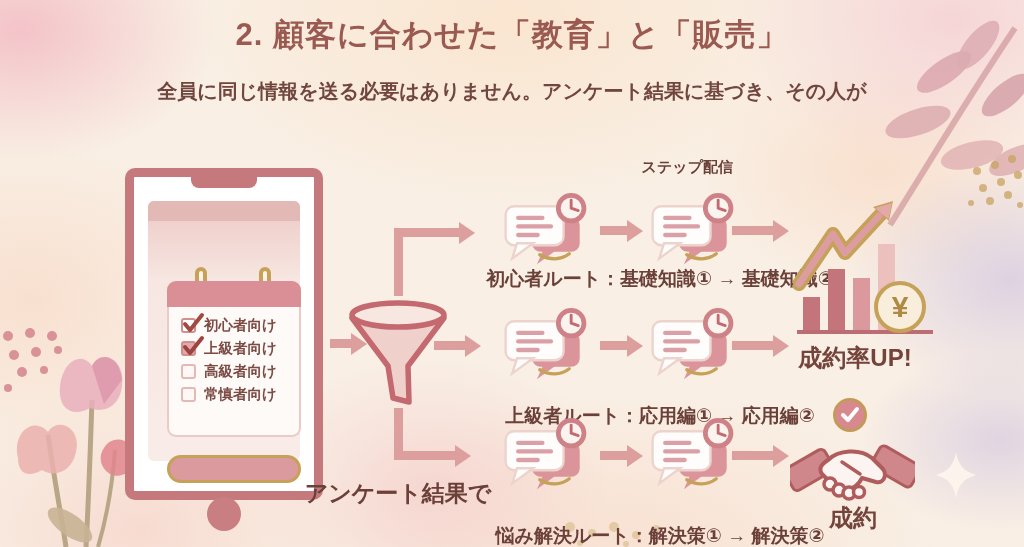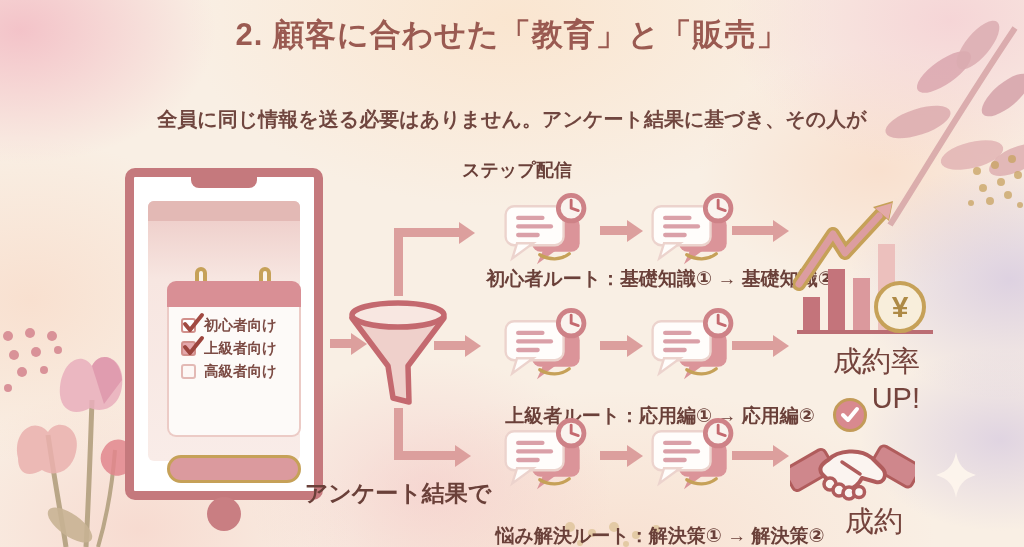--- a/index.html
+++ b/index.html
@@ -17,28 +17,28 @@
       radial-gradient(ellipse 200px 130px at 1000px 440px,rgba(203,190,223,.55), rgba(203,190,223,0) 70%),
       radial-gradient(ellipse 260px 170px at 880px 170px,rgba(249,219,199,.75), rgba(249,219,199,0) 70%),
       radial-gradient(ellipse 420px 200px at 620px 540px,rgba(248,222,206,.8), rgba(248,222,206,0) 75%),
       #f9efe4;
   }
   .abs { position:absolute; }
   
   .title { left:0; right:0; top:14px; text-align:center; font-size:31px; font-weight:bold;
            color:#9a5a51; letter-spacing:1px; }
   .sub { left:0; right:0; text-align:center; font-size:20px; font-weight:bold; color:#70463f; }
-  .sub1 { top:78px;margin-top:28px; } .sub2 { top:107px; }
-  .step-heading { left:462px; width:300px; top:158px; text-align:left; font-size:18px;
+  .sub1 { top:78px; } .sub2 { top:107px; }
+  .step-heading { left:433px; width:300px; top:158px; text-align:right; font-size:15px;
                   font-weight:bold; color:#6a4039; }
   .route-label { left:440px; width:440px; text-align:center; font-size:19px; font-weight:bold;
                  color:#6a4039; }
   .funnel-caption { left:298px; width:200px; text-align:center; font-size:23px; font-weight:bold;
                     color:#6a4039; }
-  .result-label { font-size:29px; font-weight:normal; color:#74433c; text-align:right; }
+  .result-label { font-size:24px; font-weight:bold; color:#74433c; text-align:center; }
   
   .arr { position:absolute; height:9px; background:#dc9f9d; }
   .arr::after { content:''; position:absolute; right:-15px; top:50%; transform:translateY(-50%);
     border-left:16px solid #dc9f9d; border-top:11px solid transparent; border-bottom:11px solid transparent; }
   .vbar { position:absolute; width:9px; background:#dc9f9d; }
   
   .phone { left:125px; top:168px; width:198px; height:332px; background:#fff;
            border:9px solid #c5797d; border-radius:10px; }
   .notch { position:absolute; left:50%; top:-2px; transform:translateX(-50%); width:66px; height:13px;
            background:#c5797d; border-radius:0 0 8px 8px; }
@@ -187,20 +187,24 @@
               <svg width="22" height="22" viewBox="0 0 22 22">
                   <path d="M3,11 L8,17 L20,2" stroke="#9c443d" stroke-width="4" fill="none" stroke-linecap="round" stroke-linejoin="round"></path>
                 </svg>
             </span>
             <span class="chk-label">上級者向け</span>
           </div>
           <div class="chk-row">
             <span class="chk-box"></span>
             <span class="chk-label">高級者向け</span>
           </div>
+          <div class="chk-row">
+            <span class="chk-box"></span>
+            <span class="chk-label">常慎者向け</span>
+          </div>
         </div>
       </div>
       <div class="phone-btn"></div>
     </div>
     <div class="home-btn"></div>
   </div>
 
   <div class="arr" style="left:330px; top:339px; width:22px;"></div>
   <svg class="abs" style="left:346px; top:300px; width:104px; height:112px;" viewBox="0 0 104 112">
     <polygon points="6,18 98,18 62,66 63,102 47,98 42,66" fill="#efd0cb" stroke="#c4696f" stroke-width="5.5" stroke-linejoin="round"></polygon>

